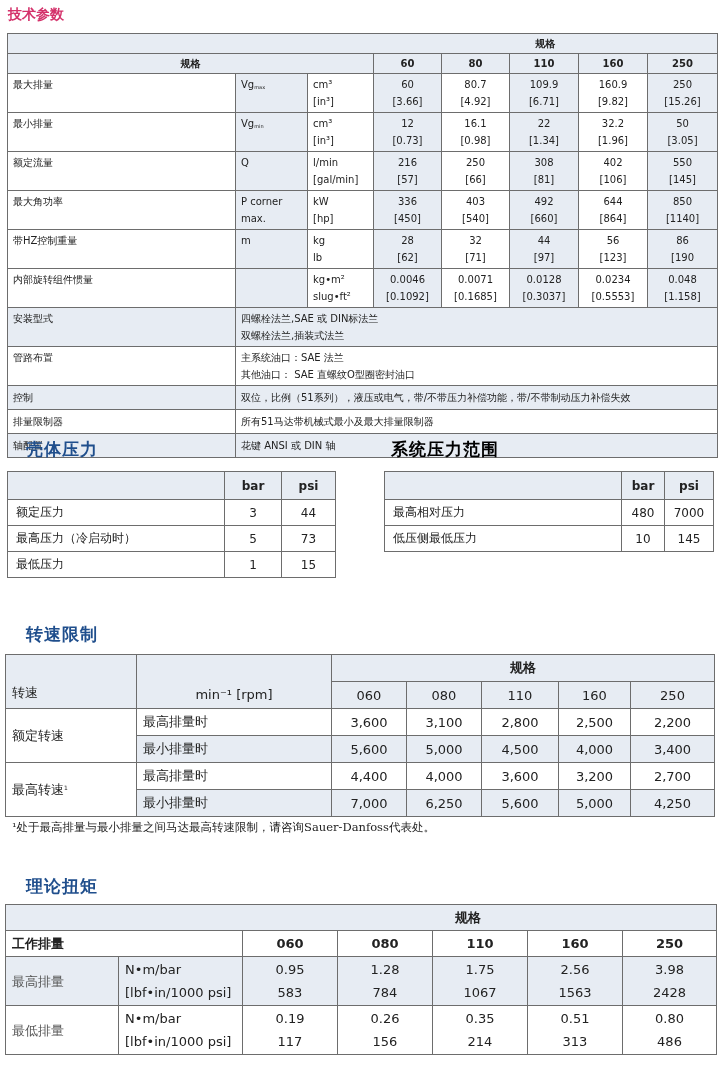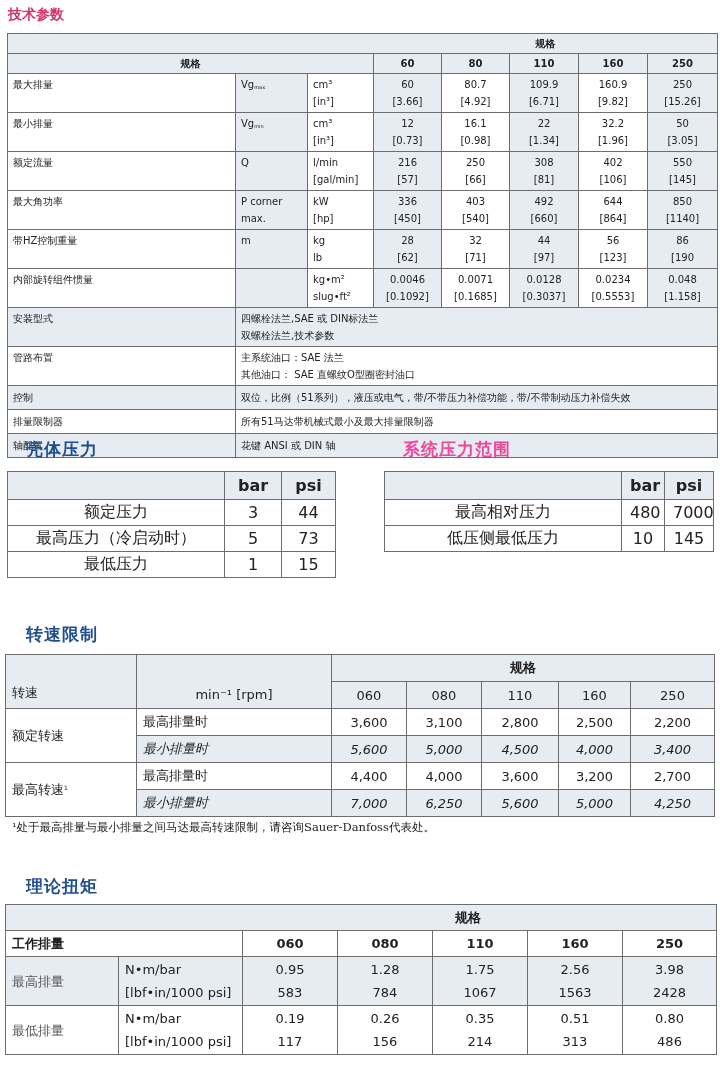--- a/index.html
+++ b/index.html
@@ -17,33 +17,33 @@
   #t1 td { padding: 2px 5px; vertical-align: top; line-height: 17px; height: 37px; }
   #t1 .hdr td { height: 19px; line-height: 15px; background: #e7ecf3; text-align: center; font-weight: bold; font-size: 10px; vertical-align: middle; }
   #t1 .shade { background: #e7ecf3; }
   #t1 .num { text-align: center; }
   #t1 .single td { height: 24px; line-height: 15px; vertical-align: middle; }
   #t1 .dbl td { height: 37px; }
   sub.tiny { font-size: 5px; vertical-align: -1px; }
   sup { font-size: 6px; vertical-align: 4px; }
 
   
-  .ptable { font-size: 16px; }
-  .ptable td { height: 26px; padding: 0 8px; vertical-align: middle; text-align: center; }
+  .ptable { font-size: 12px; }
+  .ptable td { height: 26px; padding: 0 8px; vertical-align: middle; }
   .ptable .hd td { background: #e7ecf3; font-weight: bold; text-align: center; height: 28px; }
   .ptable .c { text-align: center; }
   #t2 { left: 7px; top: 471px; width: 328px; }
   #t3 { left: 384px; top: 471px; width: 329px; }
 
   
   #t4 { left: 5px; top: 654px; width: 709px; font-size: 13px; }
   #t4 td { height: 27px; vertical-align: middle; padding: 0 6px; }
   #t4 .hd { background: #e7ecf3; font-weight: normal; }
   #t4 .c { text-align: center; }
-  #t4 .shade { background: #e7ecf3; font-style: italic; }
+  #t4 .shade { background: #e7ecf3; }
   .foot { position: absolute; left: 12px; top: 820px; font-size: 11.5px; color: #222; font-family: "DejaVu Serif", serif; }
 
   
   #t5 { left: 5px; top: 904px; width: 711px; font-size: 13px; }
   #t5 td { vertical-align: middle; padding: 0 6px; }
   #t5 .hd { background: #e7ecf3; font-weight: bold; text-align: center; height: 26px; }
   #t5 .hd2 td { height: 26px; font-weight: bold; }
   #t5 .c { text-align: center; }
   #t5 .shade { background: #e7ecf3; }
   #t5 .two td { height: 49px; line-height: 23px; }
@@ -253,21 +253,21 @@
     <td class="num shade">
           <div>0.048</div>
           <div>[1.158]</div>
         </td>
   </tr>
 
   <tr class="dbl shade">
     <td>安装型式</td>
     <td colspan="7">
           <div>四螺栓法兰,SAE 或 DIN标法兰</div>
-          <div>双螺栓法兰,技术参数</div>
+          <div>双螺栓法兰,插装式法兰</div>
         </td>
   </tr>
   <tr class="dbl">
     <td>管路布置</td>
     <td colspan="7">
           <div>主系统油口：SAE 法兰</div>
           <div>其他油口： SAE 直螺纹O型圈密封油口</div>
         </td>
   </tr>
   <tr class="single shade">
@@ -309,21 +309,21 @@
     <td class="c">73</td>
   </tr>
   <tr>
     <td>最低压力</td>
     <td class="c">1</td>
     <td class="c">15</td>
   </tr>
 </tbody>
   </table>
 
-<div class="sec-title" style="left:384px;top:438px;color:#ec4899;">系统压力范围</div>
+<div class="sec-title" style="left:372px;top:438px;color:#000000;">系统压力范围</div>
 <table id="t3" class="ptable">
   <colgroup>
       <col style="width:237px">
       <col style="width:43px">
       <col style="width:49px">
     </colgroup>
   <tbody>
       <tr class="hd">
     <td></td>
     <td>bar</td>

